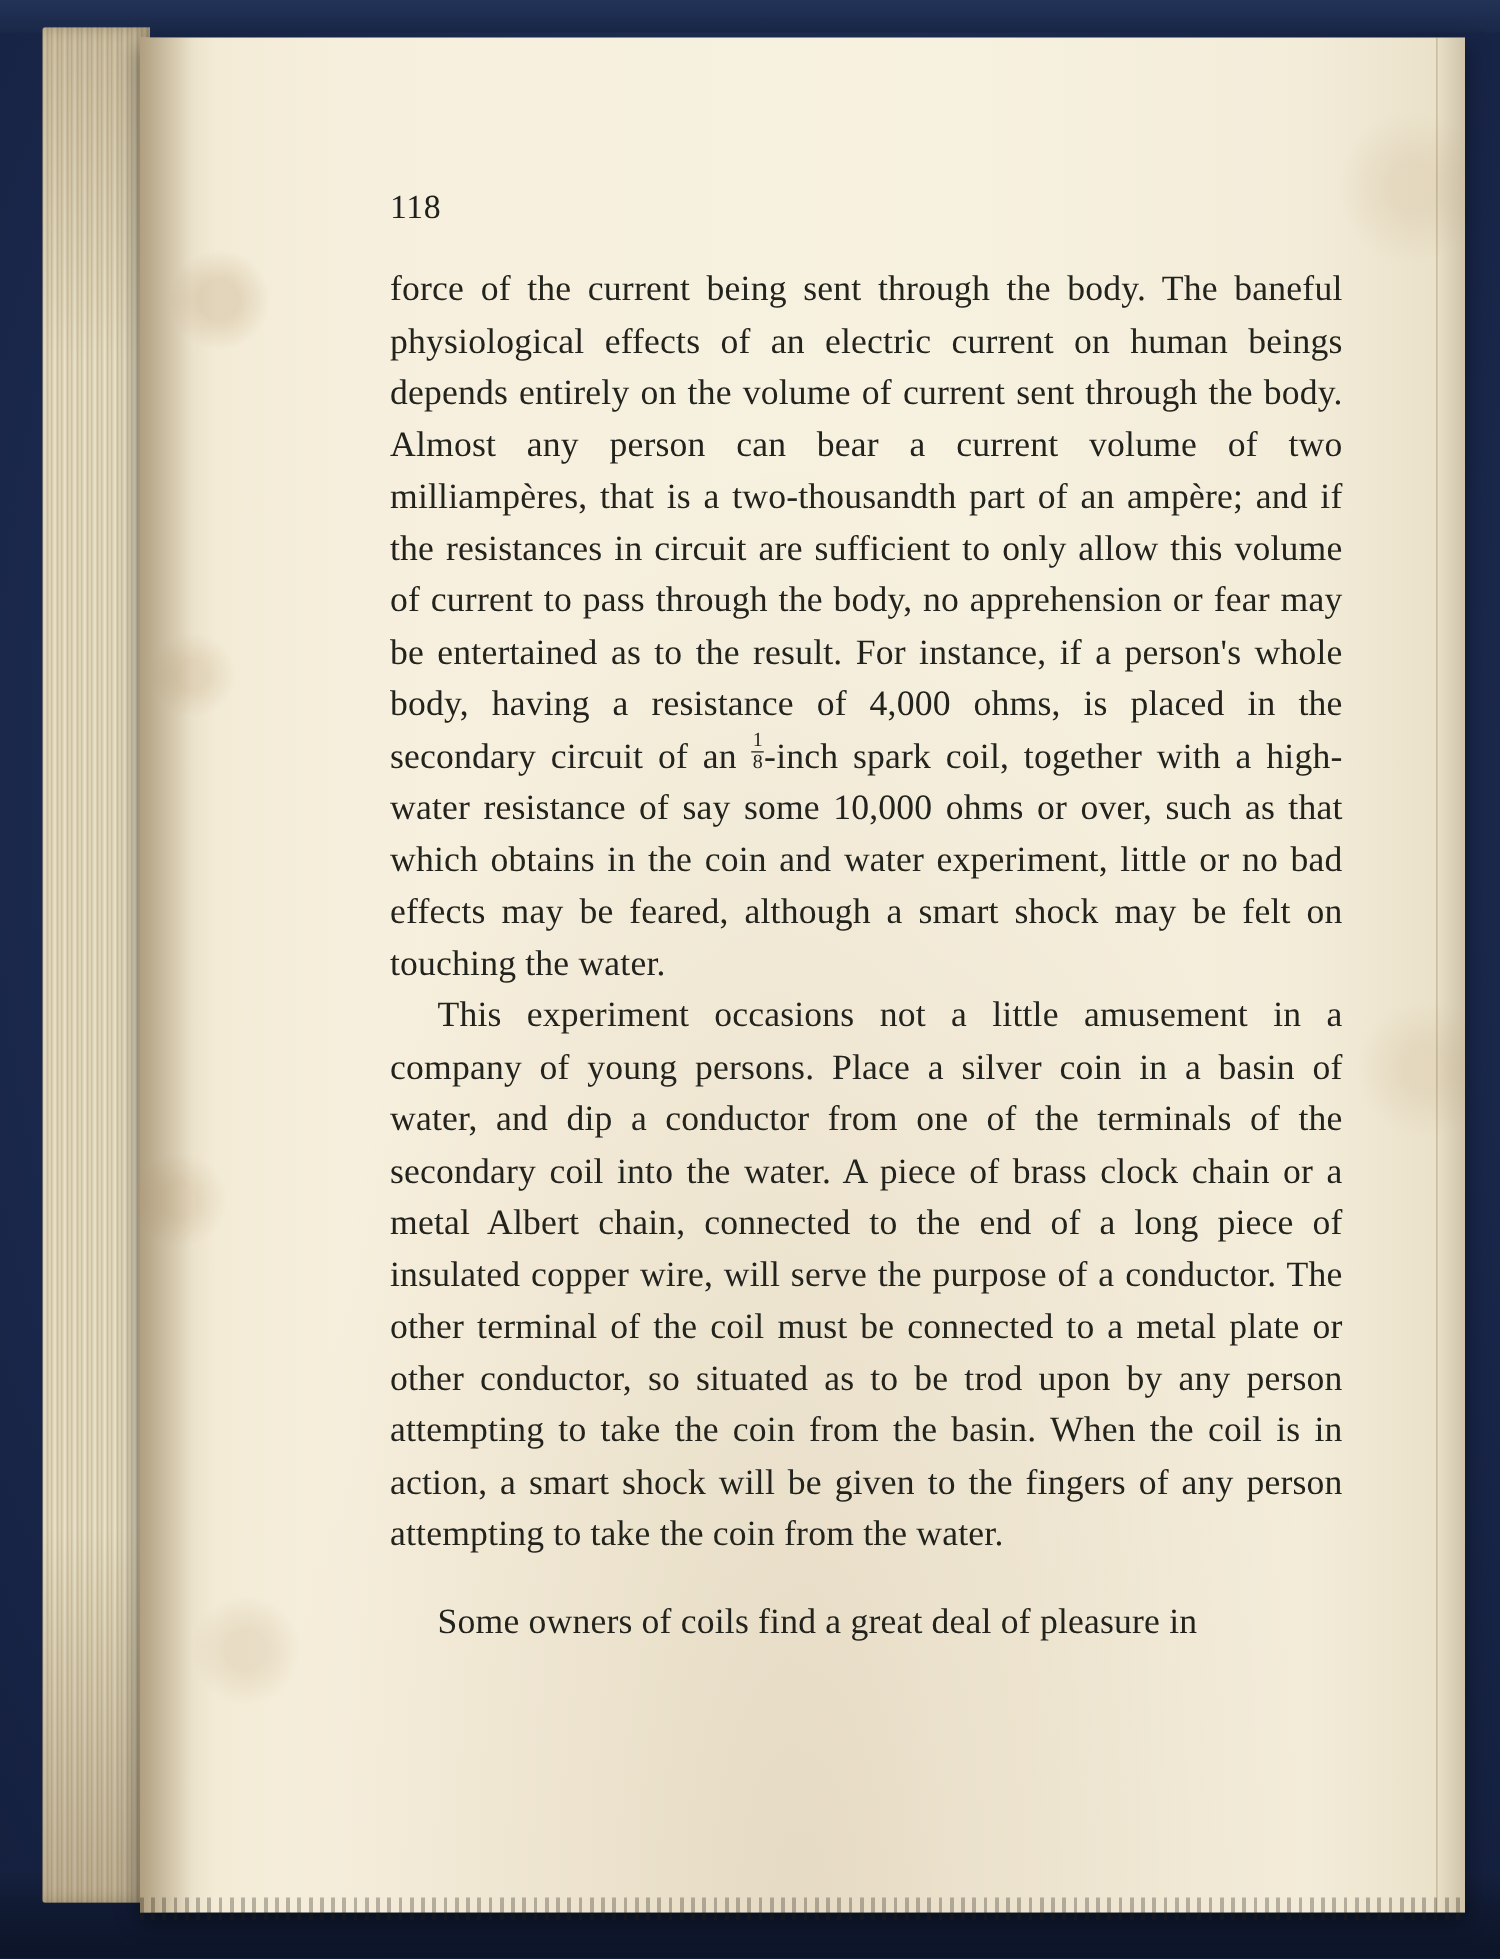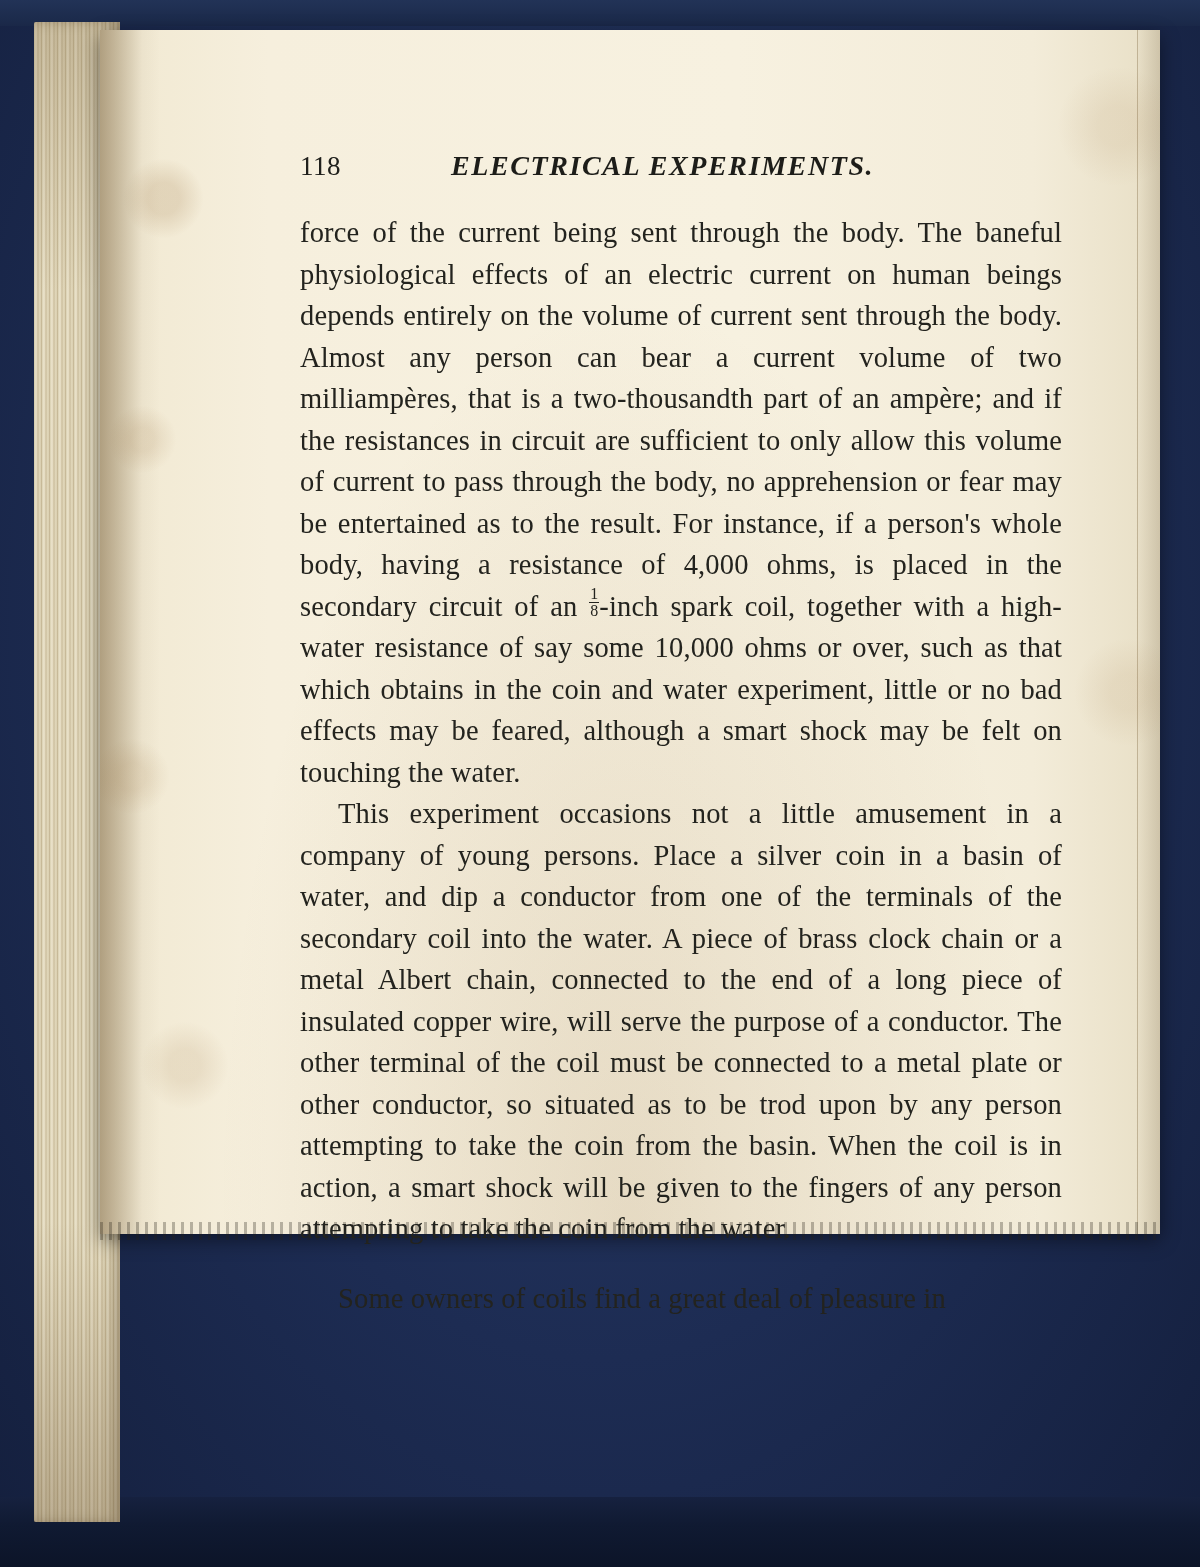--- a/index.html
+++ b/index.html
@@ -65,24 +65,24 @@
   .page-stack::after {
     content: "";
     position: absolute;
     inset: 0;
     background: linear-gradient(to bottom, rgba(120,95,55,0.25), rgba(255,255,255,0) 18%, rgba(255,255,255,0) 80%, rgba(110,85,50,0.35));
   }
 
   
   .page {
     position: absolute;
-    left: 100px;
+    left: 112px;
     top: 30px;
     width: 1060px;
-    height: 1204px;
+    height: 1500px;
     background:
       linear-gradient(to right, #e6dcc0 0%, #f2ead4 4%, #f6efdd 16%, #f7f1e0 60%, #f3ecd9 88%, #e8dfc6 100%);
     box-shadow: 0 6px 18px rgba(0,0,0,0.45);
   }
 
   
   .foxing {
     position: absolute;
     inset: 0;
     pointer-events: none;
@@ -214,21 +214,20 @@
     <div class="gutter"></div>
     <div class="foxing"></div>
     <div class="next-leaf-edge"></div>
     <div class="right-edge-shade"></div>
     <div class="deckle"></div>
 
     <div class="content">
 
       <div class="running-head">
         <span class="folio">118</span>
-        <span class="head-title">ELECTRICAL EXPERIMENTS.</span>
       </div>
 
       <div class="body-text">
         <p class="para">force of the current being sent through the body. The baneful physiological effects of an electric current on human beings depends entirely on the volume of current sent through the body. Almost any person can bear a current volume of two milliampères, that is a two-thousandth part of an ampère; and if the resistances in circuit are sufficient to only allow this volume of current to pass through the body, no apprehension or fear may be entertained as to the result. For instance, if a person's whole body, having a resistance of 4,000 ohms, is placed in the secondary circuit of an <span class="frac"><span class="num">1</span><span class="den">8</span></span>-inch spark coil, together with a high-water resistance of say some 10,000 ohms or over, such as that which obtains in the coin and water experiment, little or no bad effects may be feared, although a smart shock may be felt on touching the water.</p>
         <p class="para indent">This experiment occasions not a little amusement in a company of young persons. Place a silver coin in a basin of water, and dip a conductor from one of the terminals of the secondary coil into the water. A piece of brass clock chain or a metal Albert chain, connected to the end of a long piece of insulated copper wire, will serve the purpose of a conductor. The other terminal of the coil must be connected to a metal plate or other conductor, so situated as to be trod upon by any person attempting to take the coin from the basin. When the coil is in action, a smart shock will be given to the fingers of any person attempting to take the coin from the water.</p>
         <p class="para indent last">Some owners of coils find a great deal of pleasure in</p>
       </div>
 
     </div>
   </div>

